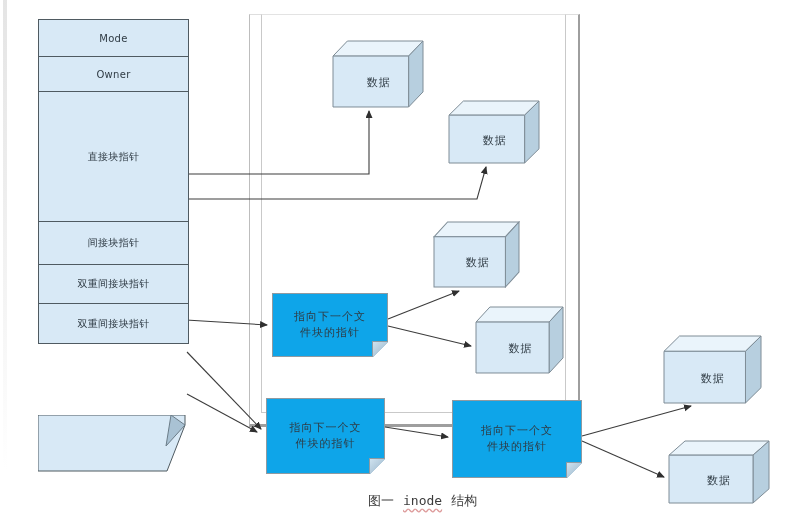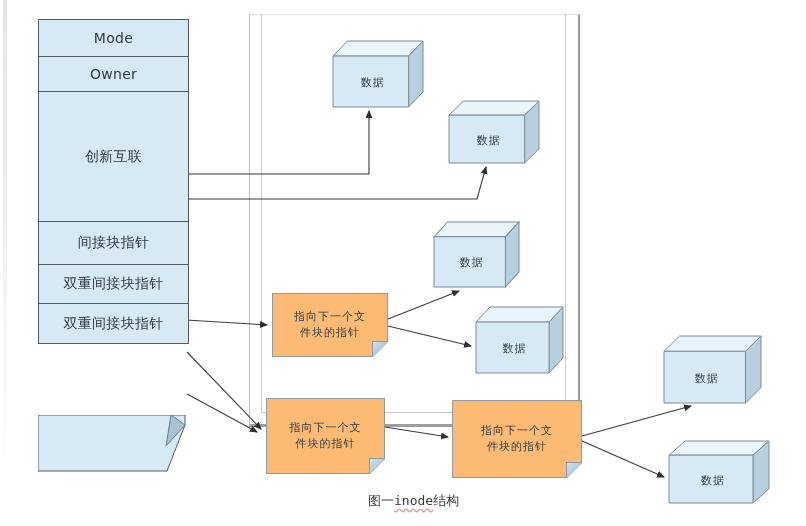--- a/index.html
+++ b/index.html
@@ -26,53 +26,53 @@
     border-right:1px solid #c9c9c9;border-bottom:1px solid #c9c9c9;
   }
   
   .inode{
     position:absolute;left:38px;top:19px;width:149px;
     border:1px solid #4f5a61;border-bottom:none;background:#d8e9f6;
   }
   .it-row{
     box-sizing:border-box;border-bottom:1px solid #4f5a61;
     display:flex;align-items:center;justify-content:center;
-    font-size:14px;color:#2f3b44;letter-spacing:.3px;
+    font-size:10px;color:#2f3b44;letter-spacing:.3px;
   }
   .tail{position:absolute;left:38px;top:415px;}
   
   .wires{position:absolute;left:0;top:0;pointer-events:none;}
   .wires polyline{fill:none;stroke:#3c3c3c;stroke-width:1.1;}
   
   .box3d{position:absolute;}
   .box3d svg{display:block;width:100%;height:100%;overflow:visible;}
   .box3d polygon{stroke:#7e8c96;stroke-width:1;vector-effect:non-scaling-stroke;}
   .f-top{fill:#eaf4fb;}
   .f-side{fill:#b7cfdf;}
   .f-front{fill:#d8e9f6;}
   .box3d-label{
-    position:absolute;left:2px;bottom:0;width:84%;height:74%;
+    position:absolute;left:8px;bottom:0;width:84%;height:74%;
     display:flex;align-items:center;justify-content:center;
     font-size:11px;color:#2f3b44;letter-spacing:1px;
   }
   
   .note{
-    position:absolute;box-sizing:border-box;background:#fdba74;border:1px solid #8f9aa1;
+    position:absolute;box-sizing:border-box;background:#0ea5e9;border:1px solid #8f9aa1;
     display:flex;align-items:center;justify-content:center;text-align:center;
     font-size:11px;color:#2f3b44;line-height:1.5;letter-spacing:1px;
   }
   .note::after{
     content:"";position:absolute;right:-1px;bottom:-1px;width:15px;height:15px;
     background:linear-gradient(to left top,#ffffff 48%,#b3cbdc 50%,#cfe2ef 100%);
     border-left:1px solid #8f9aa1;border-top:1px solid #8f9aa1;
   }
   .note-label{width:78px;}
   
   .caption{
-    position:absolute;left:368px;top:492px;display:flex;align-items:baseline;
+    position:absolute;left:368px;top:492px;display:flex;gap:9px;align-items:baseline;
     font-size:13px;color:#3c3c3c;
   }
   .caption .kw{
     font-family:"DejaVu Sans Mono","Liberation Mono",monospace;
     text-decoration:underline;text-decoration-style:wavy;text-decoration-color:#dd9b9b;
     text-underline-offset:3px;
   }
   
   .watermark{position:absolute;left:652px;top:464px;width:154px;height:58px;}
   .wm-ring{
@@ -124,21 +124,21 @@
     </svg>
 
   <div class="inode">
     <div class="it-row" style="height:37px">
         <span>Mode</span>
       </div>
     <div class="it-row" style="height:35px">
         <span>Owner</span>
       </div>
     <div class="it-row" style="height:130px">
-        <span>创新互联</span>
+        <span>直接块指针</span>
       </div>
     <div class="it-row" style="height:43px">
         <span>间接块指针</span>
       </div>
     <div class="it-row" style="height:39px">
         <span>双重间接块指针</span>
       </div>
     <div class="it-row" style="height:40px;border-bottom:1px solid #4f5a61">
         <span>双重间接块指针</span>
       </div>

